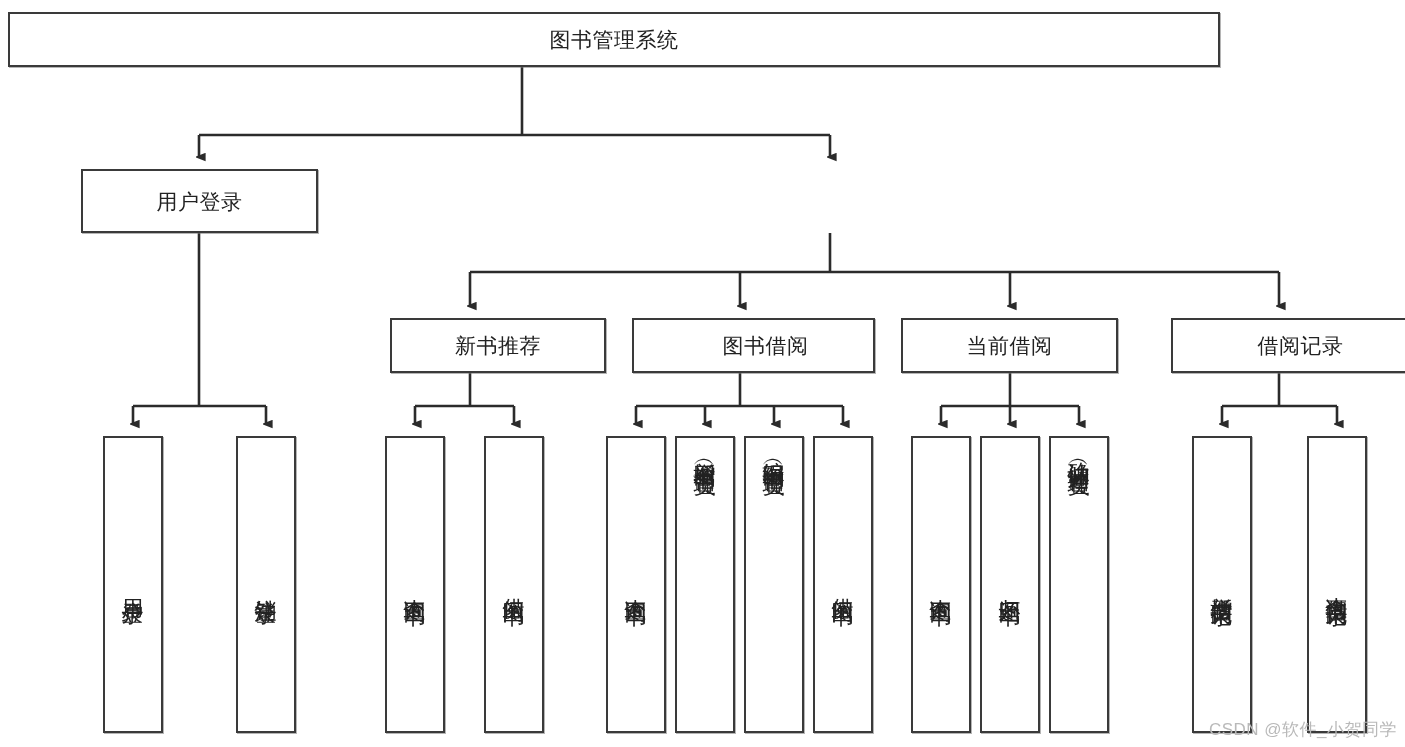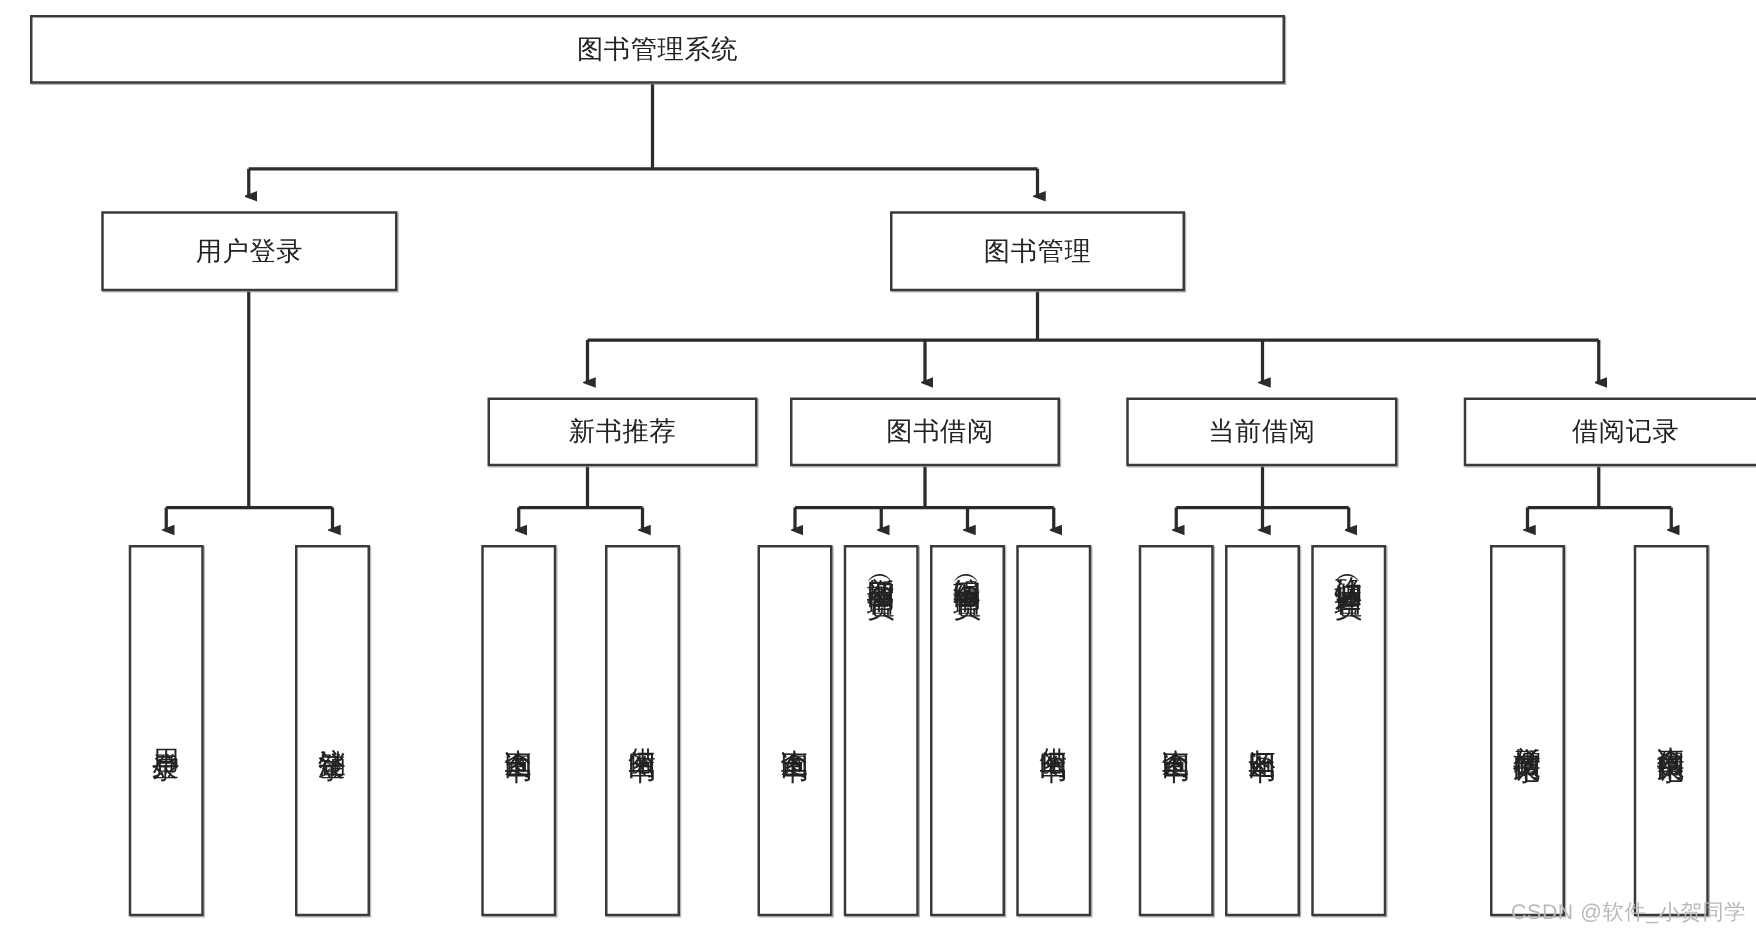--- a/index.html
+++ b/index.html
@@ -130,37 +130,34 @@
       <line x1="1010" y1="406" x2="1010" y2="424" marker-end="url(#arrowhead)"></line>
       <line x1="1079" y1="406" x2="1079" y2="424" marker-end="url(#arrowhead)"></line>
 
       <line x1="1279" y1="373" x2="1279" y2="406"></line>
       <line x1="1222" y1="406" x2="1337" y2="406"></line>
       <line x1="1222" y1="406" x2="1222" y2="424" marker-end="url(#arrowhead)"></line>
       <line x1="1337" y1="406" x2="1337" y2="424" marker-end="url(#arrowhead)"></line>
     </g>
   </svg>
 
-  <div class="node horiz" style="left:24px; top:12px; width:1004px; height:55px;">
+  <div class="node horiz" style="left:8px; top:12px; width:1212px; height:55px;">
     <span class="node-label">图书管理系统</span>
   </div>
 
   <div class="node horiz" style="left:81px; top:169px; width:237px; height:64px;">
     <span class="node-label">用户登录</span>
   </div>
 
-  <div class="node horiz" style="left:712px; top:169px; width:236px; height:64px;">
-    <span class="node-label">图书管理</span>
-  </div>
 
   <div class="node horiz" style="left:362px; top:318px; width:216px; height:55px;margin-left:28px;">
     <span class="node-label">新书推荐</span>
   </div>
 
-  <div class="node horiz" style="left:632px; top:318px; width:216px; height:55px;padding-left:24px;">
+  <div class="node horiz" style="left:632px; top:318px; width:243px; height:55px;padding-left:24px;">
     <span class="node-label">图书借阅</span>
   </div>
 
   <div class="node horiz" style="left:901px; top:318px; width:217px; height:55px;">
     <span class="node-label">当前借阅</span>
   </div>
 
   <div class="node horiz" style="left:1171px; top:318px; width:259px; height:55px;">
     <span class="node-label">借阅记录</span>
   </div>

